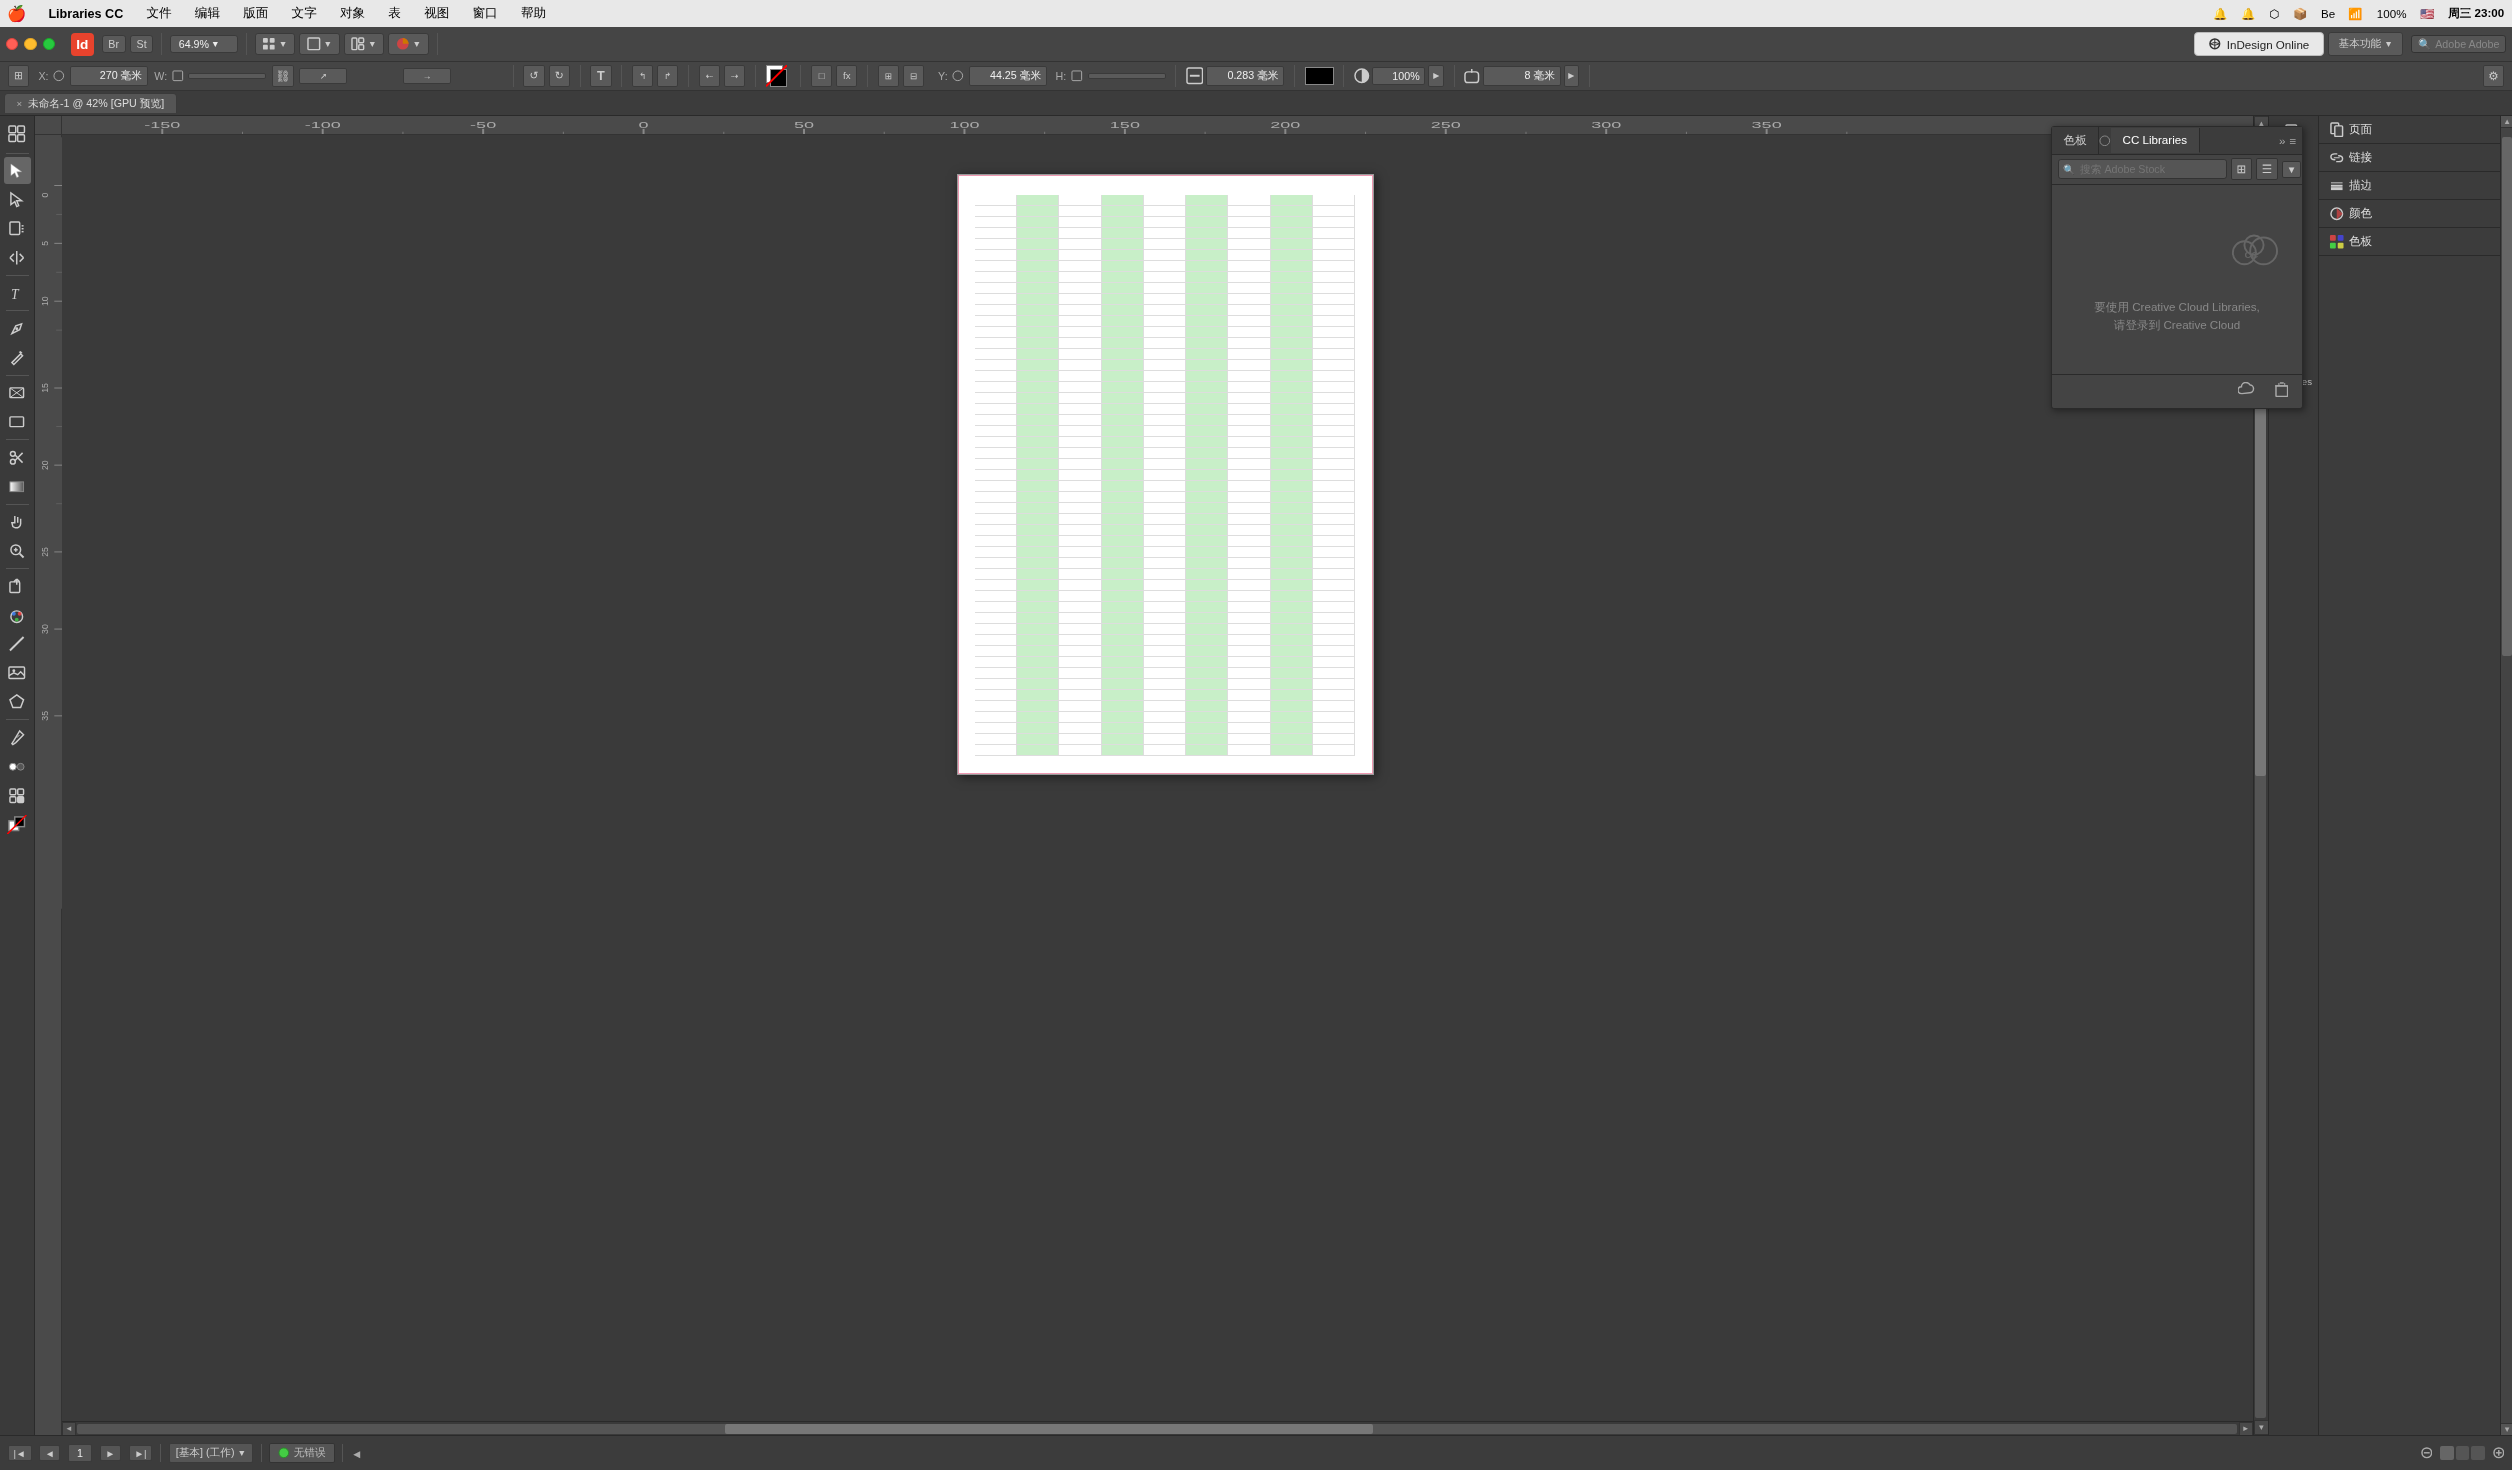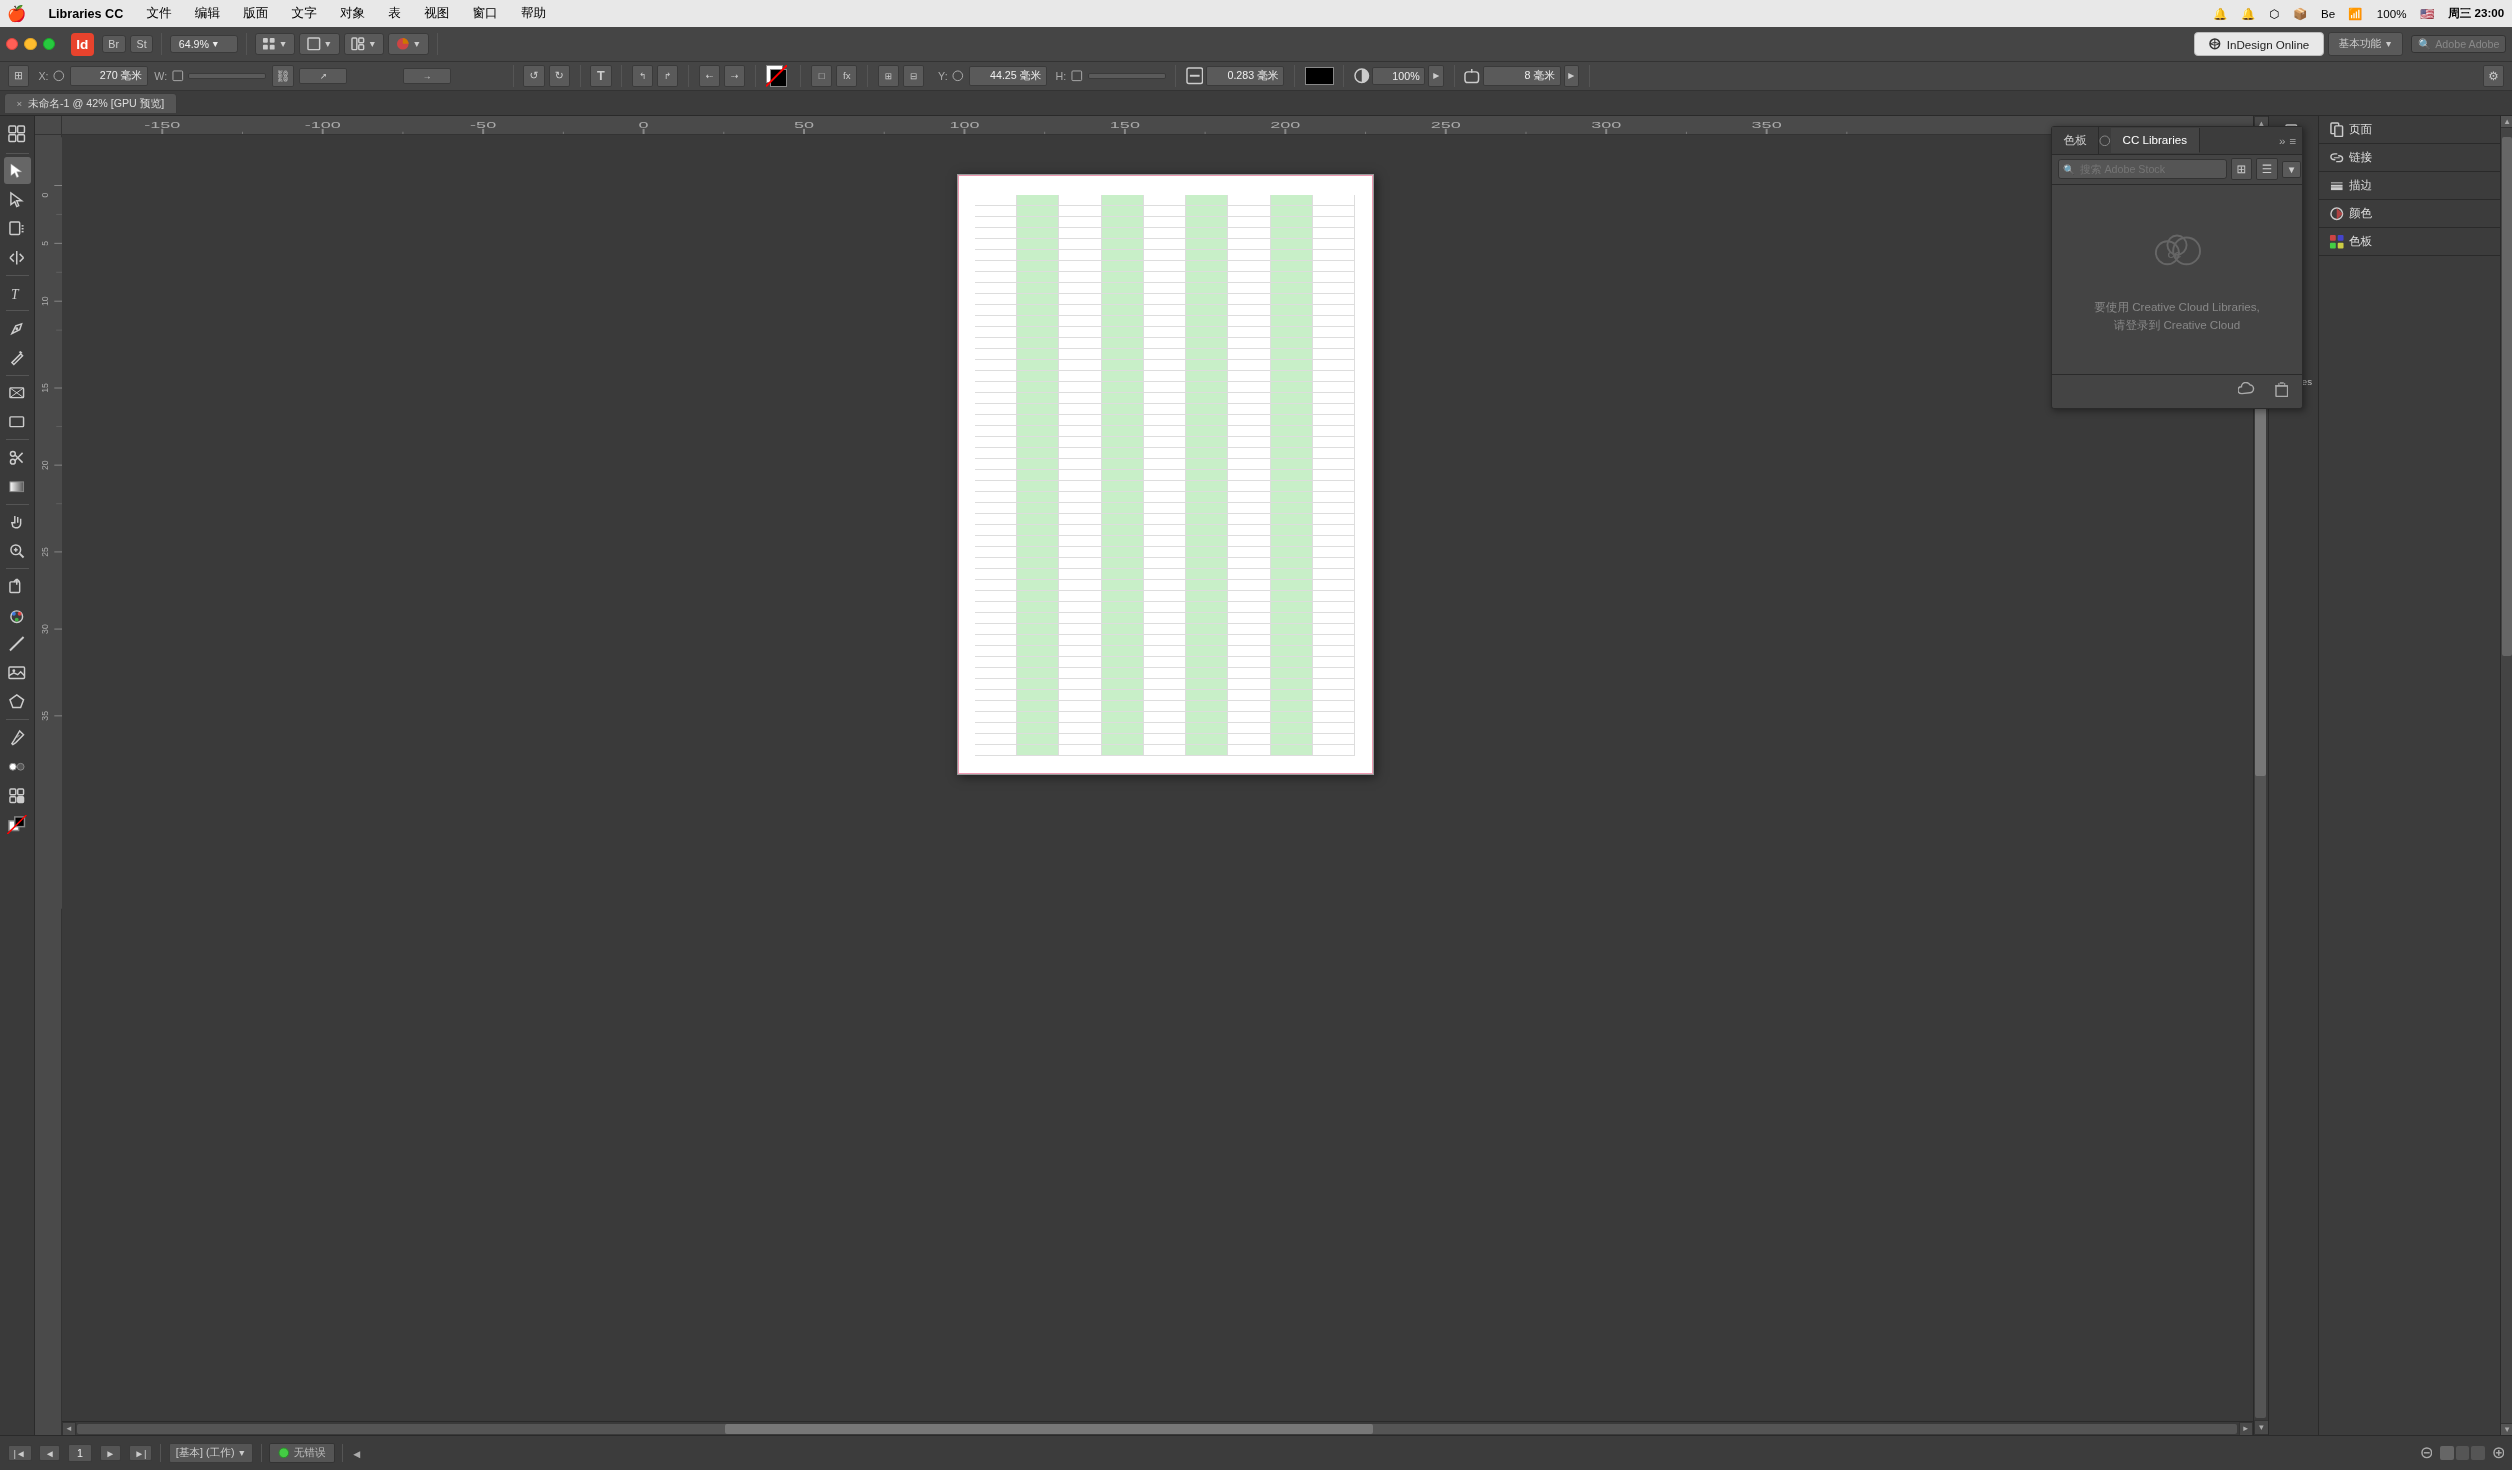--- a/index.html
+++ b/index.html
@@ -419,20 +419,21 @@
     }
     .cc-empty {
       padding: 39px 19.4px;
       text-align: center;
       color: #888;
     }
     .cc-cloud-icon {
       font-size: 48px;
       color: #666;
       margin-bottom: 14.5px;
+      text-align: right;
     }
     .cc-empty-text {
       font-size: 11.6px;
       line-height: 1.6;
       color: #888;
     }
     .cc-panel-footer {
       display: flex;
       align-items: center;
       justify-content: flex-end;

